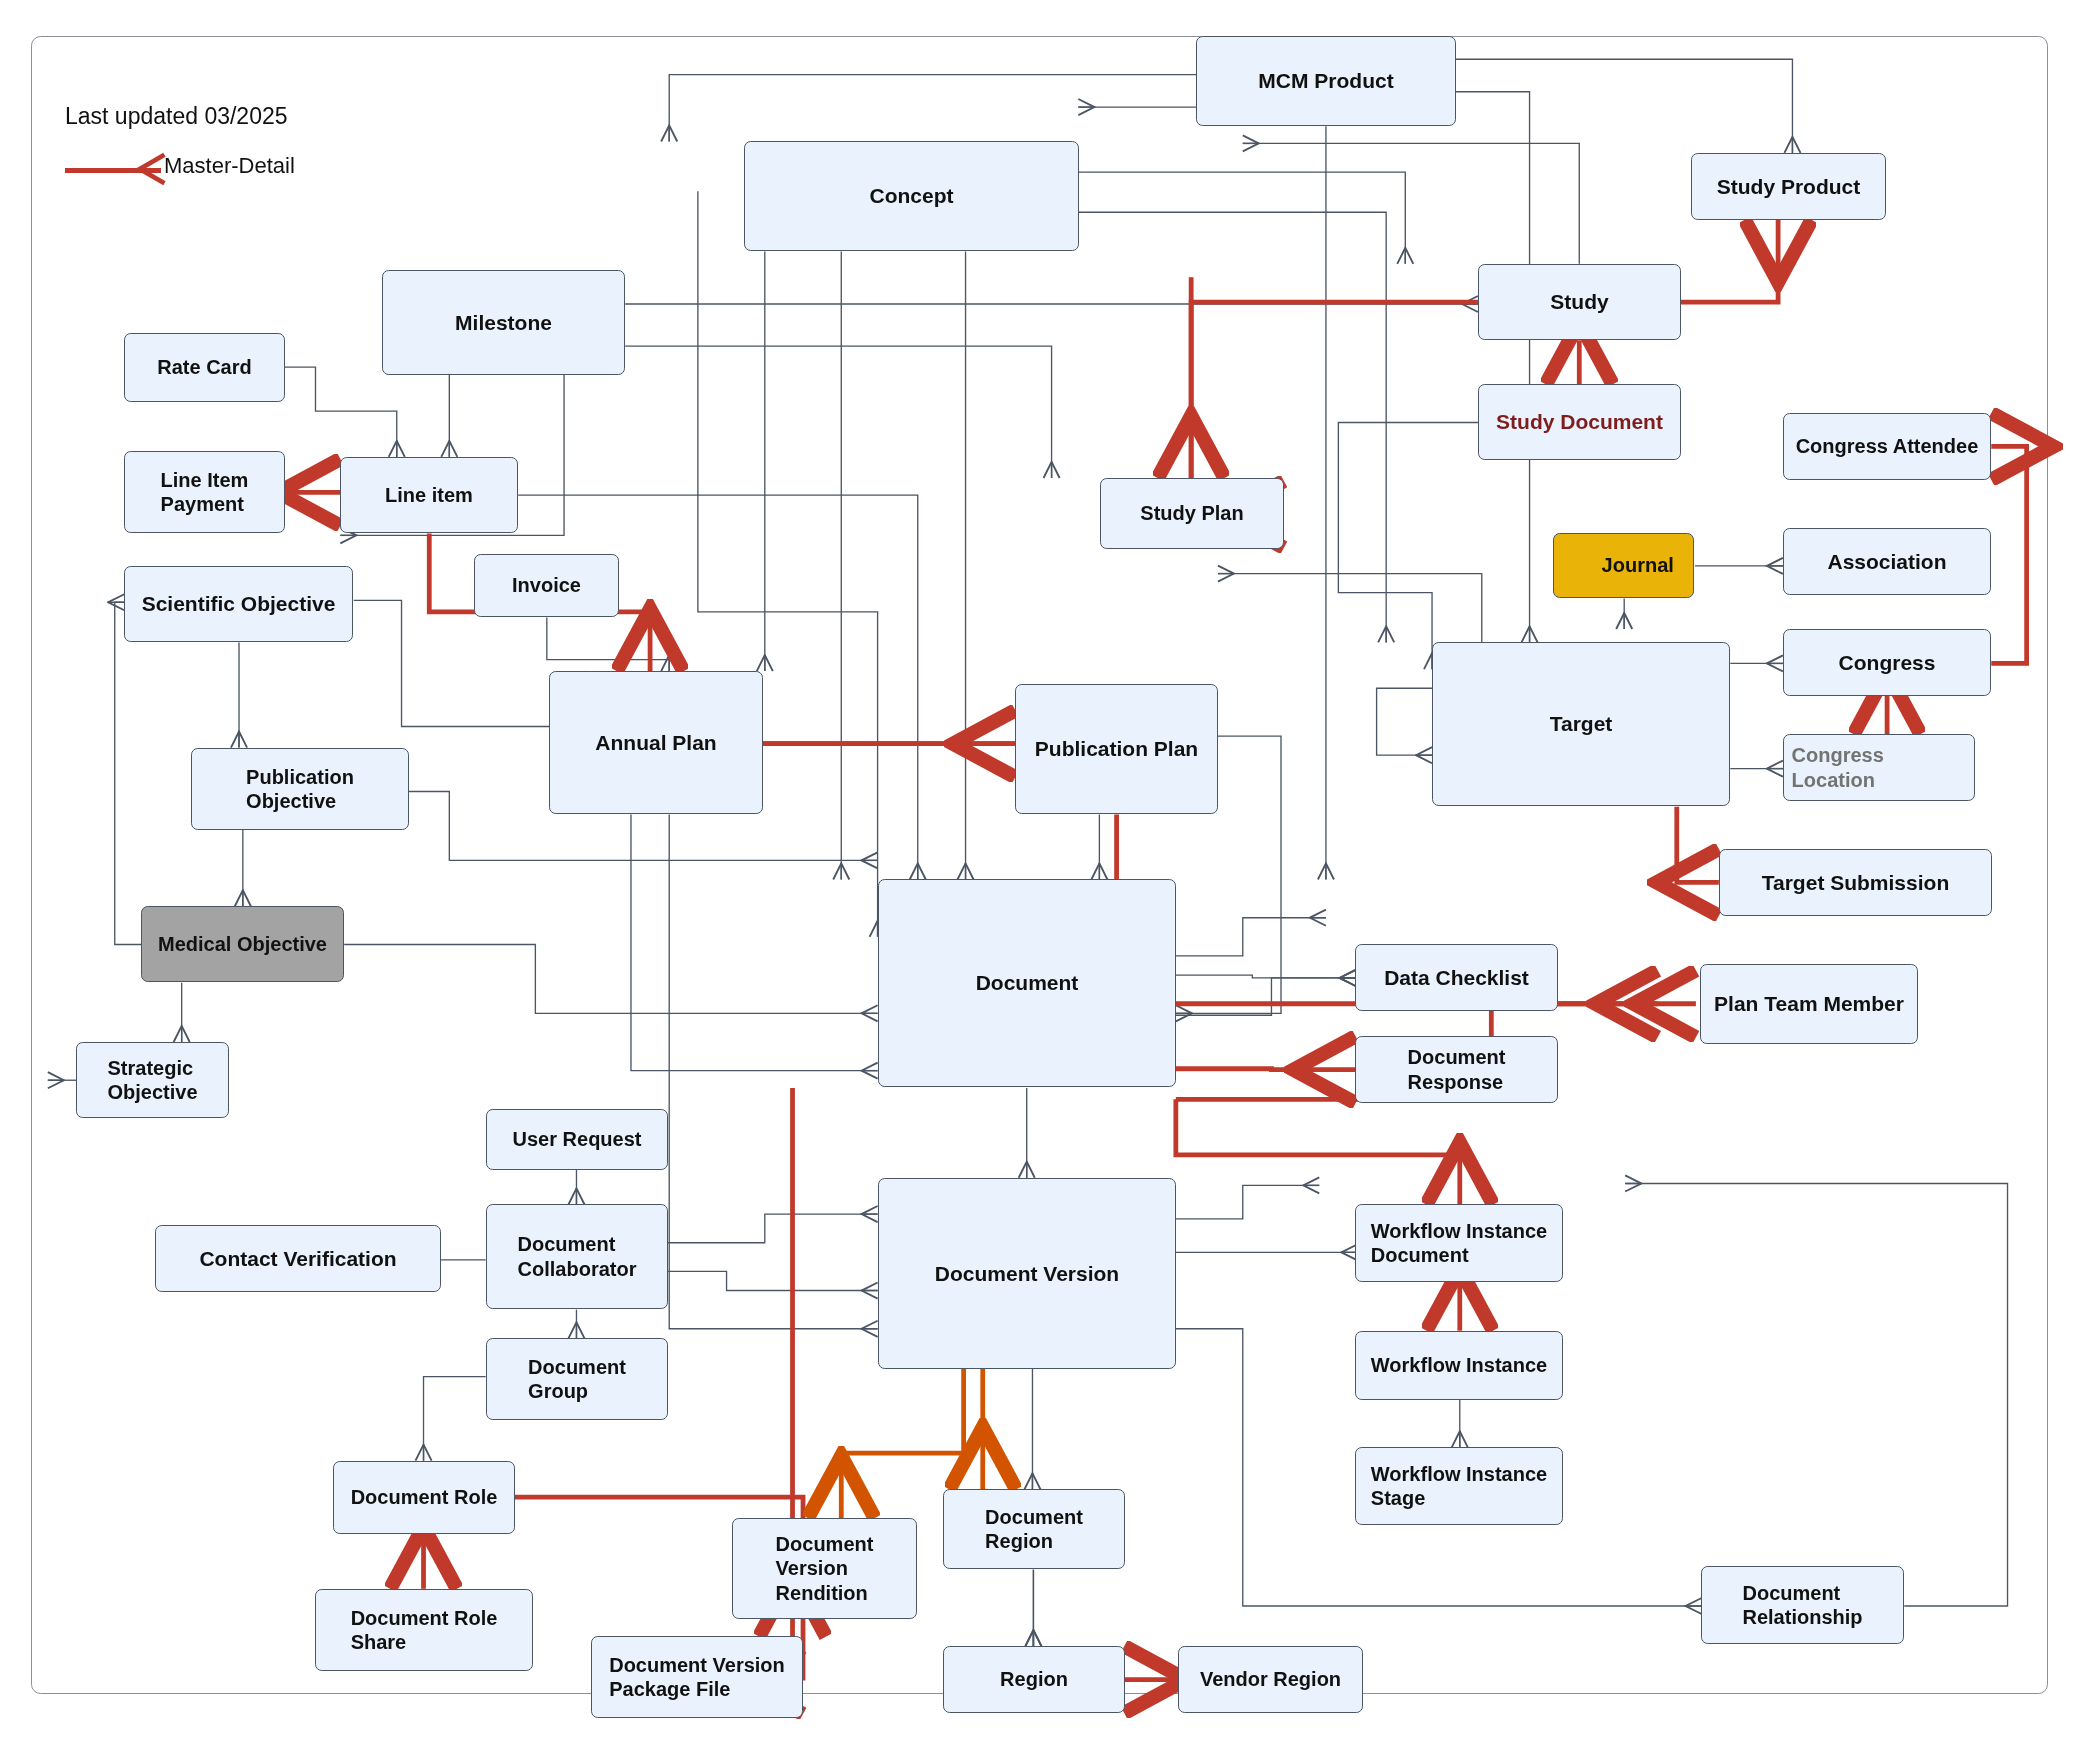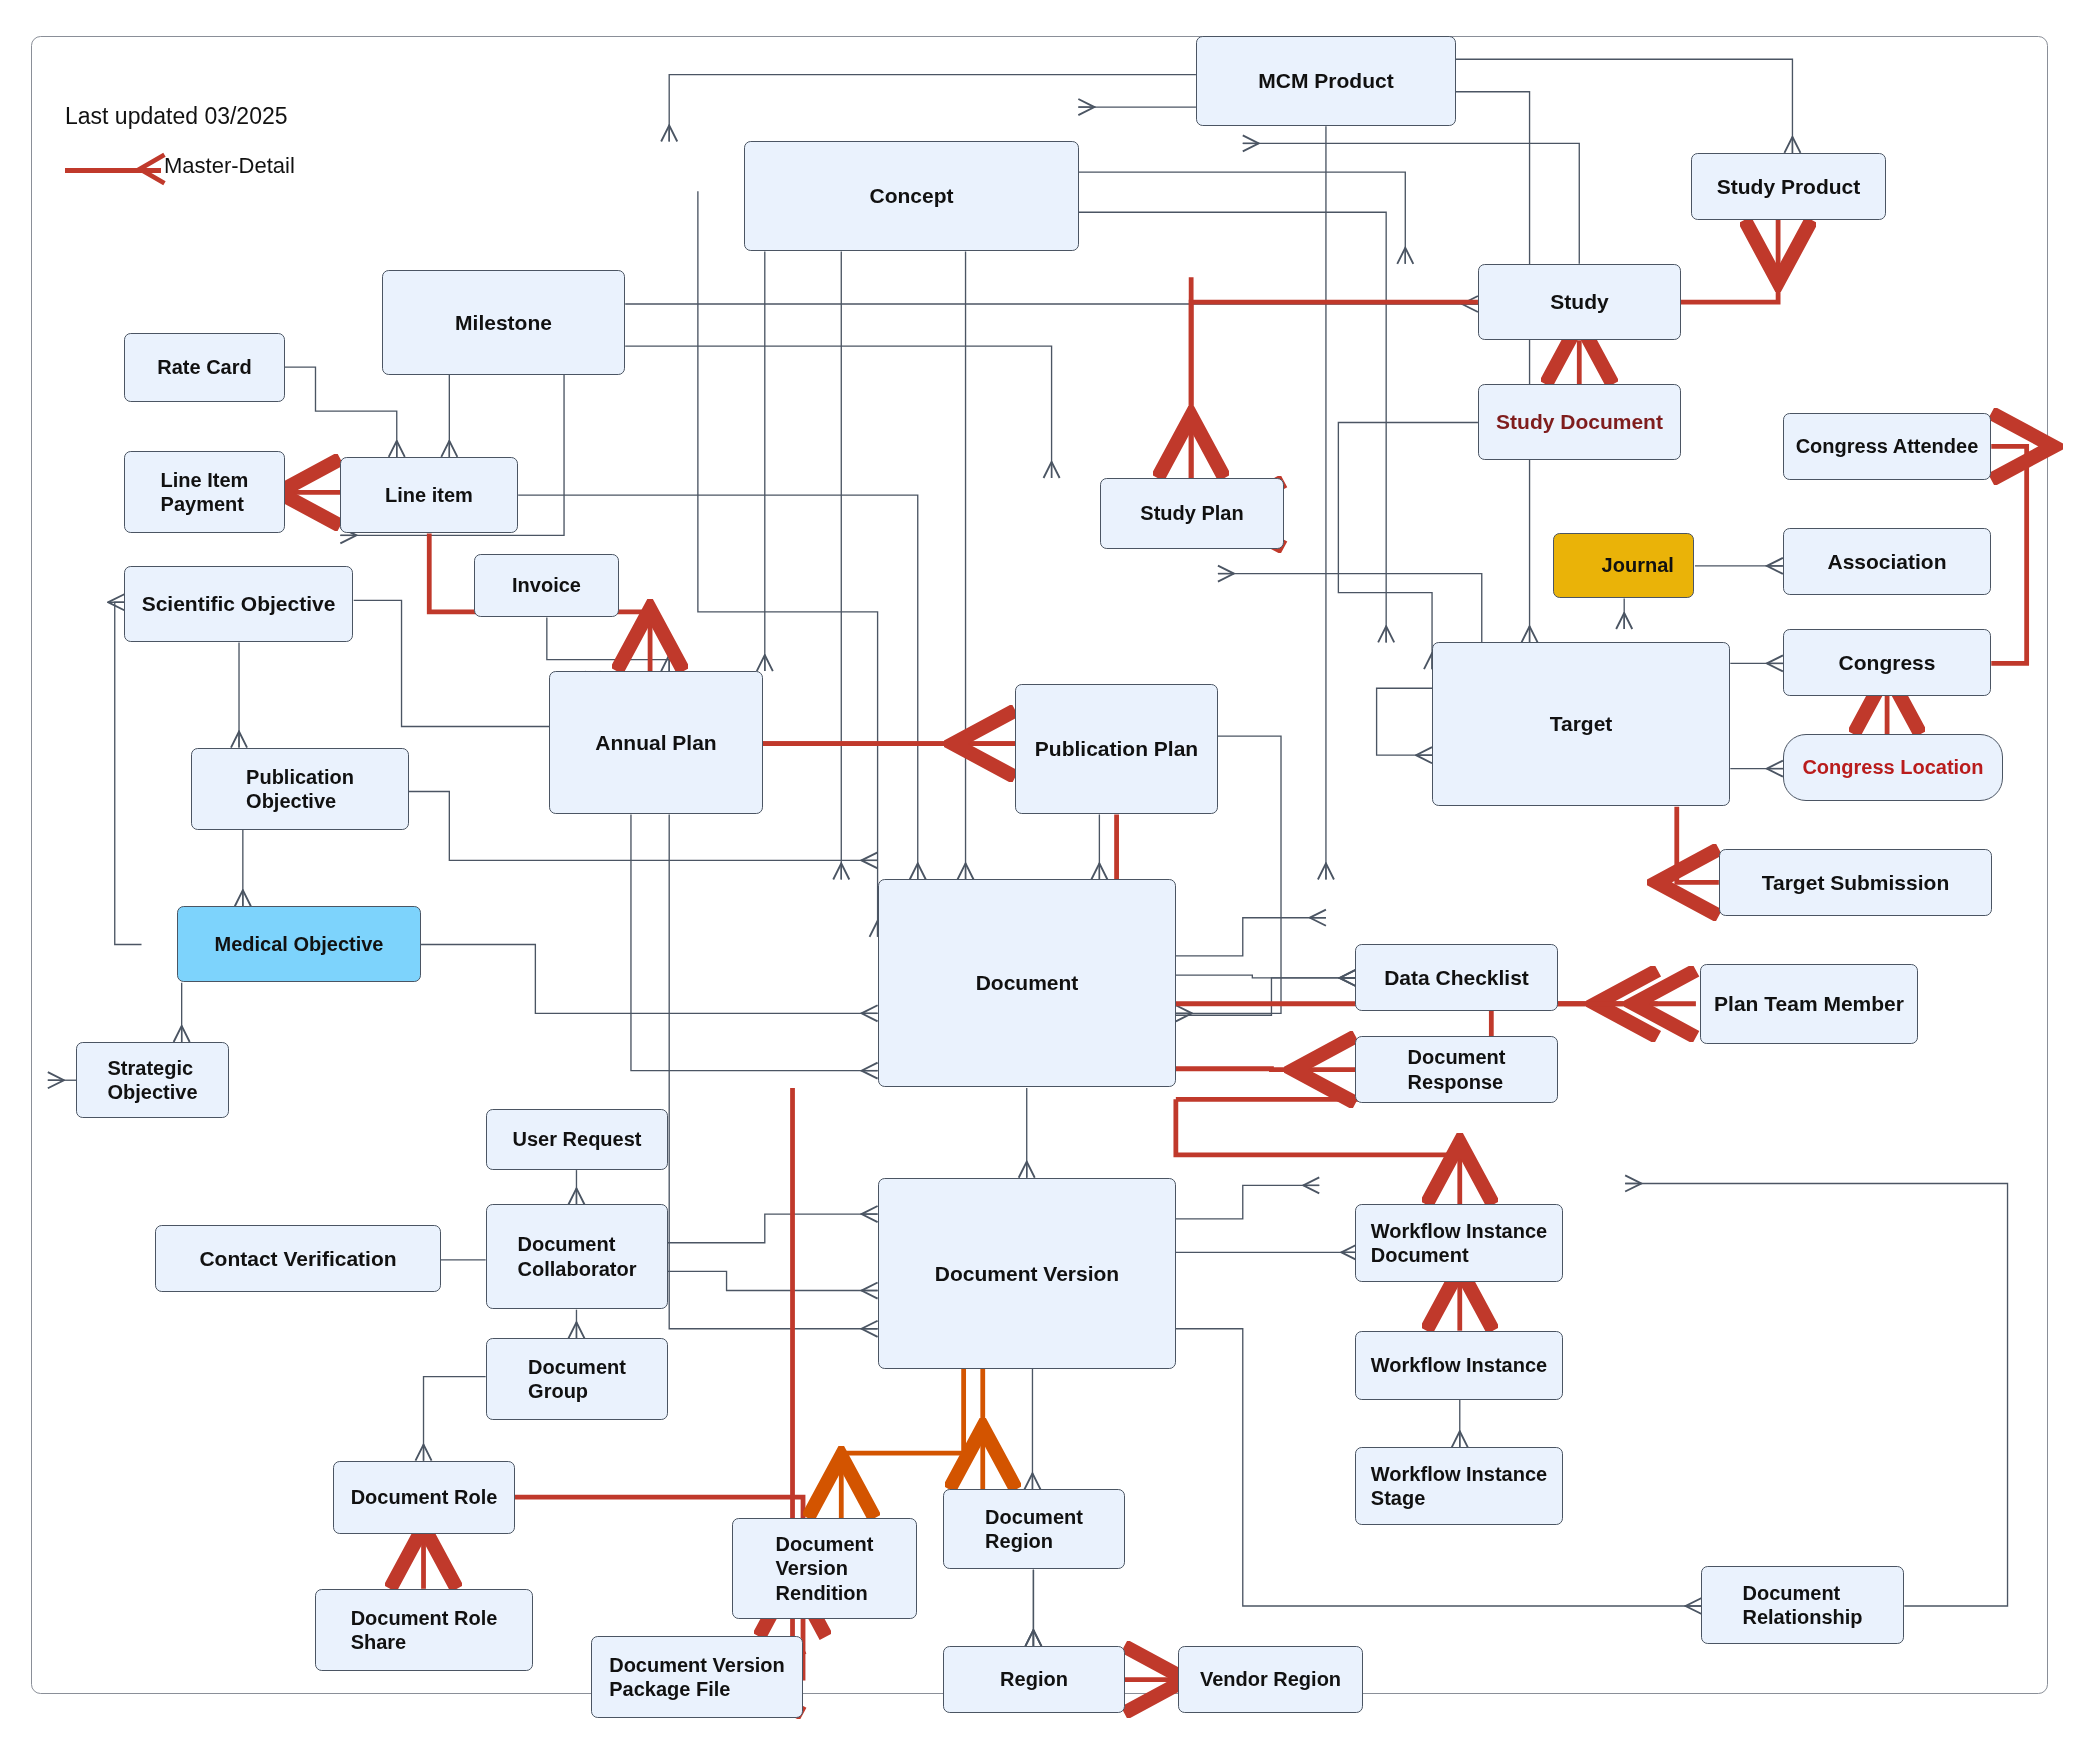--- a/index.html
+++ b/index.html
@@ -230,23 +230,23 @@
       <div class="node" style="left: 1783px; top: 528px; width: 208px; height: 67px; background: rgb(234, 242, 253); border-color: rgb(75, 85, 99); color: rgb(17, 17, 17);">Association</div>
       <div class="node" style="left: 1553px; top: 533px; width: 141px; height: 65px; background: #eab308; border-color: rgb(75, 85, 99); color: rgb(17, 17, 17); font-size: 20px; padding-left: 36px;">Journal</div>
       <div class="node" style="left: 474px; top: 554px; width: 145px; height: 63px; background: rgb(234, 242, 253); border-color: rgb(75, 85, 99); color: rgb(17, 17, 17); font-size: 20px;">Invoice</div>
       <div class="node" style="left: 124px; top: 566px; width: 229px; height: 76px; background: rgb(234, 242, 253); border-color: rgb(75, 85, 99); color: rgb(17, 17, 17);">Scientific Objective</div>
       <div class="node" style="left: 1783px; top: 629px; width: 208px; height: 67px; background: rgb(234, 242, 253); border-color: rgb(75, 85, 99); color: rgb(17, 17, 17);">Congress</div>
       <div class="node" style="left: 1432px; top: 642px; width: 298px; height: 164px; background: rgb(234, 242, 253); border-color: rgb(75, 85, 99); color: rgb(17, 17, 17);">Target</div>
       <div class="node" style="left: 191px; top: 748px; width: 218px; height: 82px; background: rgb(234, 242, 253); border-color: rgb(75, 85, 99); color: rgb(17, 17, 17); font-size: 20px;">Publication
 Objective</div>
       <div class="node" style="left: 549px; top: 671px; width: 214px; height: 143px; background: rgb(234, 242, 253); border-color: rgb(75, 85, 99); color: rgb(17, 17, 17);">Annual Plan</div>
       <div class="node" style="left: 1015px; top: 684px; width: 203px; height: 130px; background: rgb(234, 242, 253); border-color: rgb(75, 85, 99); color: rgb(17, 17, 17);">Publication Plan</div>
-      <div class="node" style="left: 1783px; top: 734px; width: 220px; height: 67px; background: rgb(234, 242, 253); border-color: rgb(75, 85, 99); color: #b91c1c; font-size: 20px; border-radius: 23px;">Congress Location</div>
+      <div class="node" style="left: 1783px; top: 734px; width: 192px; height: 67px; background: rgb(234, 242, 253); border-color: rgb(75, 85, 99); color: #737373; font-size: 20px;">Congress Location</div>
       <div class="node" style="left: 1719px; top: 849px; width: 273px; height: 67px; background: rgb(234, 242, 253); border-color: rgb(75, 85, 99); color: rgb(17, 17, 17);">Target Submission</div>
-      <div class="node" style="left: 141px; top: 906px; width: 244px; height: 76px; background: #7dd3fc; border-color: rgb(75, 85, 99); color: rgb(17, 17, 17); font-size: 20px; margin-left: 36px;">Medical Objective</div>
+      <div class="node" style="left: 141px; top: 906px; width: 203px; height: 76px; background: #a3a3a3; border-color: rgb(75, 85, 99); color: rgb(17, 17, 17); font-size: 20px;">Medical Objective</div>
       <div class="node" style="left: 878px; top: 879px; width: 298px; height: 208px; background: rgb(234, 242, 253); border-color: rgb(75, 85, 99); color: rgb(17, 17, 17);">Document</div>
       <div class="node" style="left: 1355px; top: 944px; width: 203px; height: 67px; background: rgb(234, 242, 253); border-color: rgb(75, 85, 99); color: rgb(17, 17, 17);">Data Checklist</div>
       <div class="node" style="left: 1700px; top: 964px; width: 218px; height: 80px; background: rgb(234, 242, 253); border-color: rgb(75, 85, 99); color: rgb(17, 17, 17);">Plan Team Member</div>
       <div class="node" style="left: 1355px; top: 1036px; width: 203px; height: 67px; background: rgb(234, 242, 253); border-color: rgb(75, 85, 99); color: rgb(17, 17, 17); font-size: 20px;">Document
 Response</div>
       <div class="node" style="left: 76px; top: 1042px; width: 153px; height: 76px; background: rgb(234, 242, 253); border-color: rgb(75, 85, 99); color: rgb(17, 17, 17); font-size: 20px;">Strategic
 Objective</div>
       <div class="node" style="left: 486px; top: 1109px; width: 182px; height: 61px; background: rgb(234, 242, 253); border-color: rgb(75, 85, 99); color: rgb(17, 17, 17); font-size: 20px;">User Request</div>
       <div class="node" style="left: 486px; top: 1204px; width: 182px; height: 105px; background: rgb(234, 242, 253); border-color: rgb(75, 85, 99); color: rgb(17, 17, 17); font-size: 20px;">Document
 Collaborator</div>

